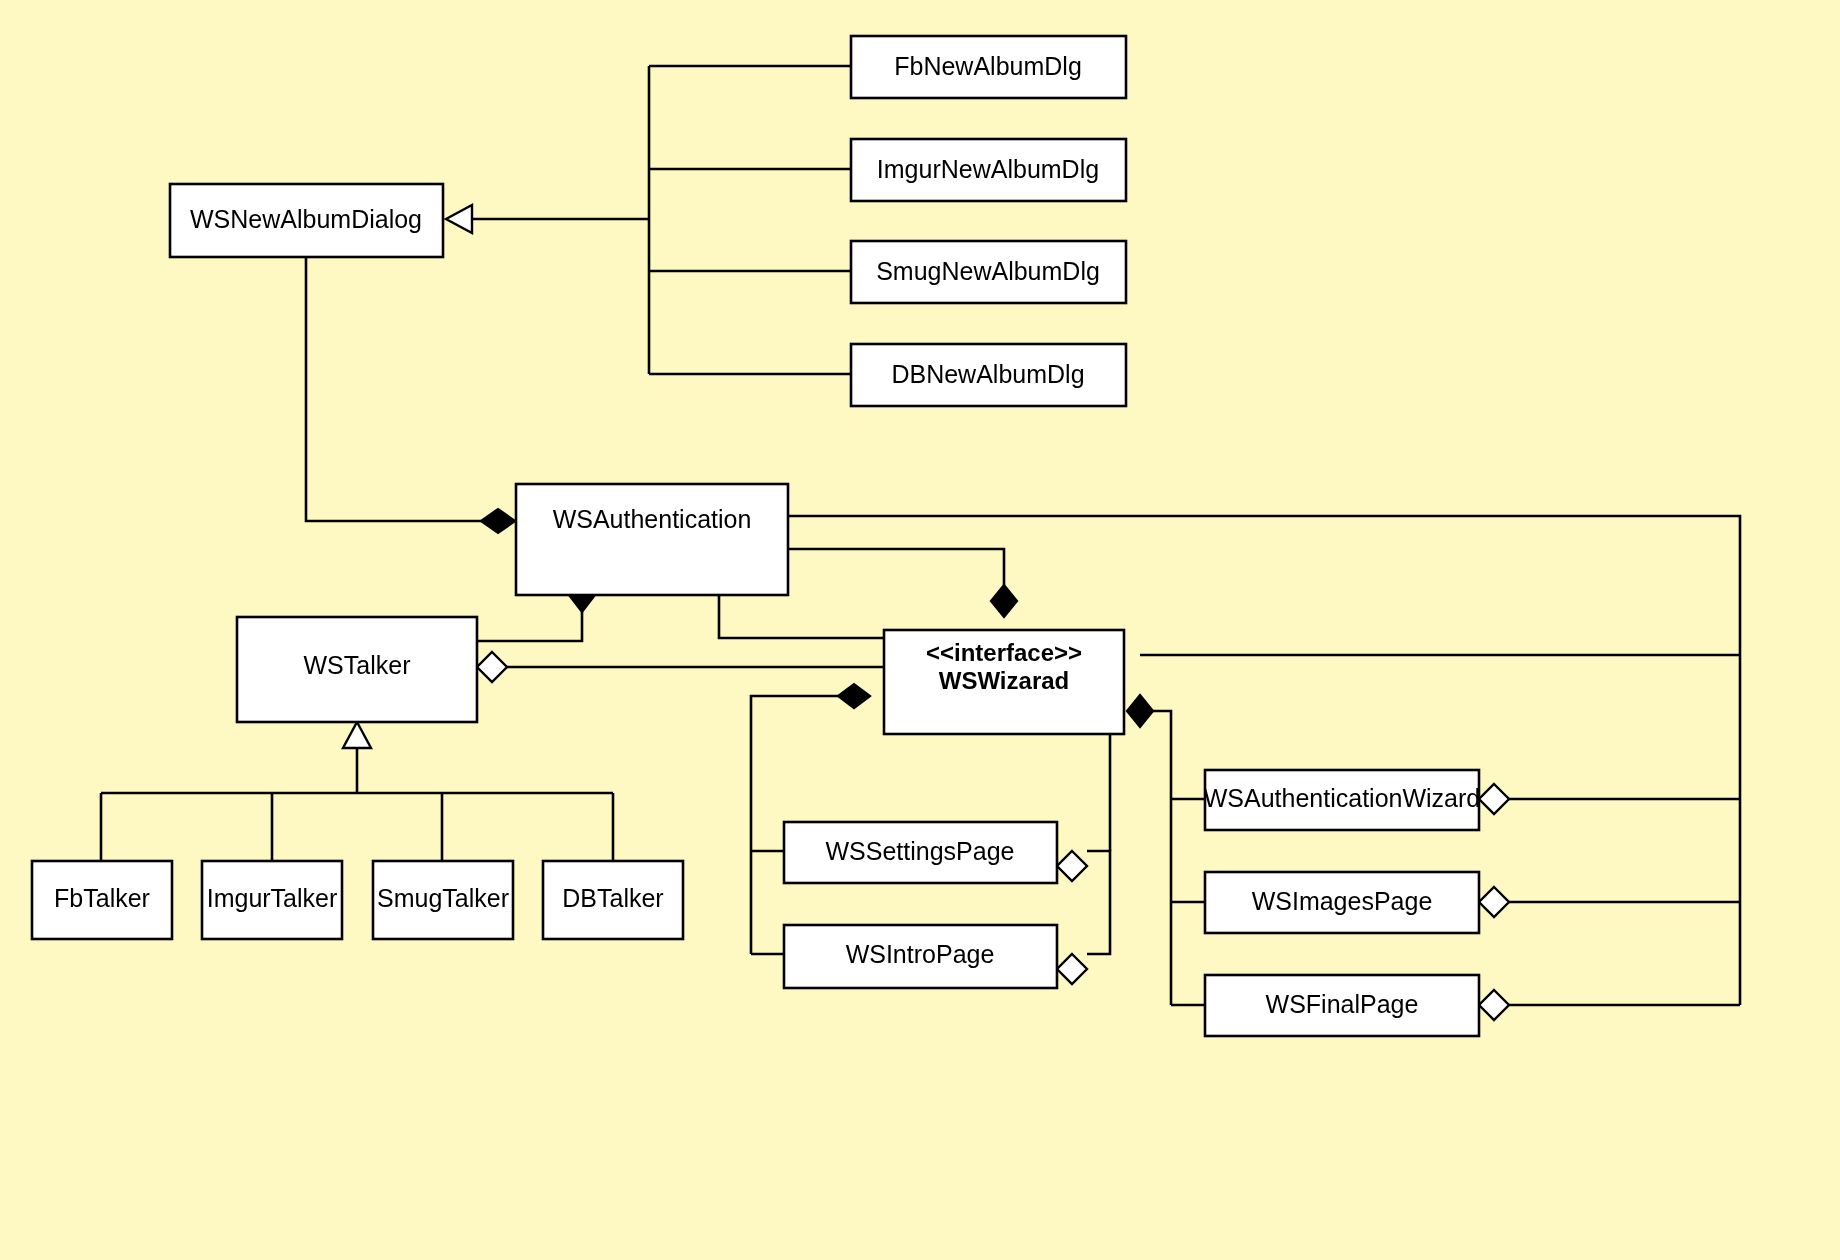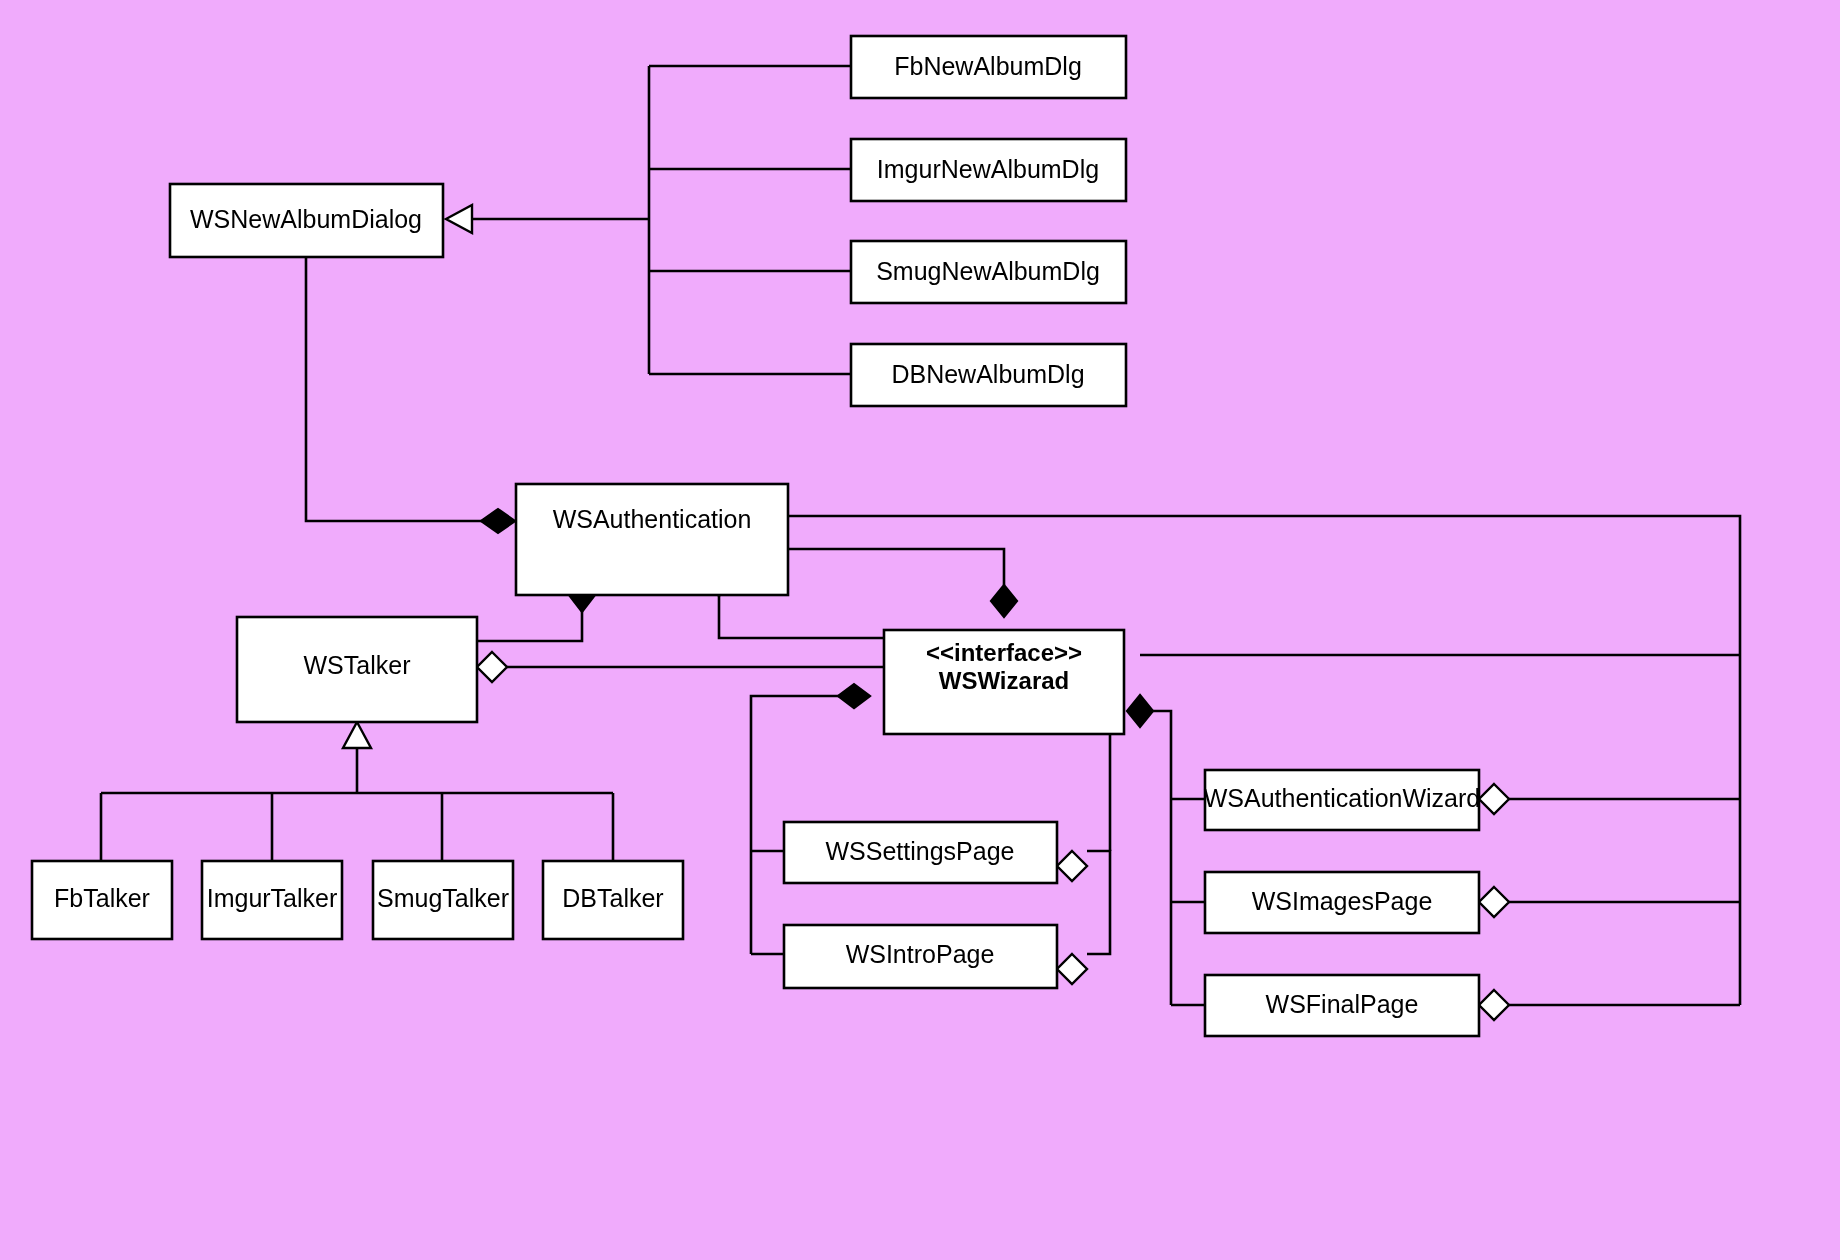--- a/index.html
+++ b/index.html
@@ -7,21 +7,21 @@
     padding: 0;
     background: #ffffff;
   }
   body {
     font-family: "Liberation Sans", sans-serif;
   }
   #diagram-root {
     position: relative;
     width: 1840px;
     height: 1260px;
-    background: #f0abfc;
+    background: #fef9c3;
     overflow: hidden;
   }
   svg.uml-canvas {
     position: absolute;
     top: 0;
     left: 0;
     width: 1840px;
     height: 1260px;
   }
   .cls-box {

